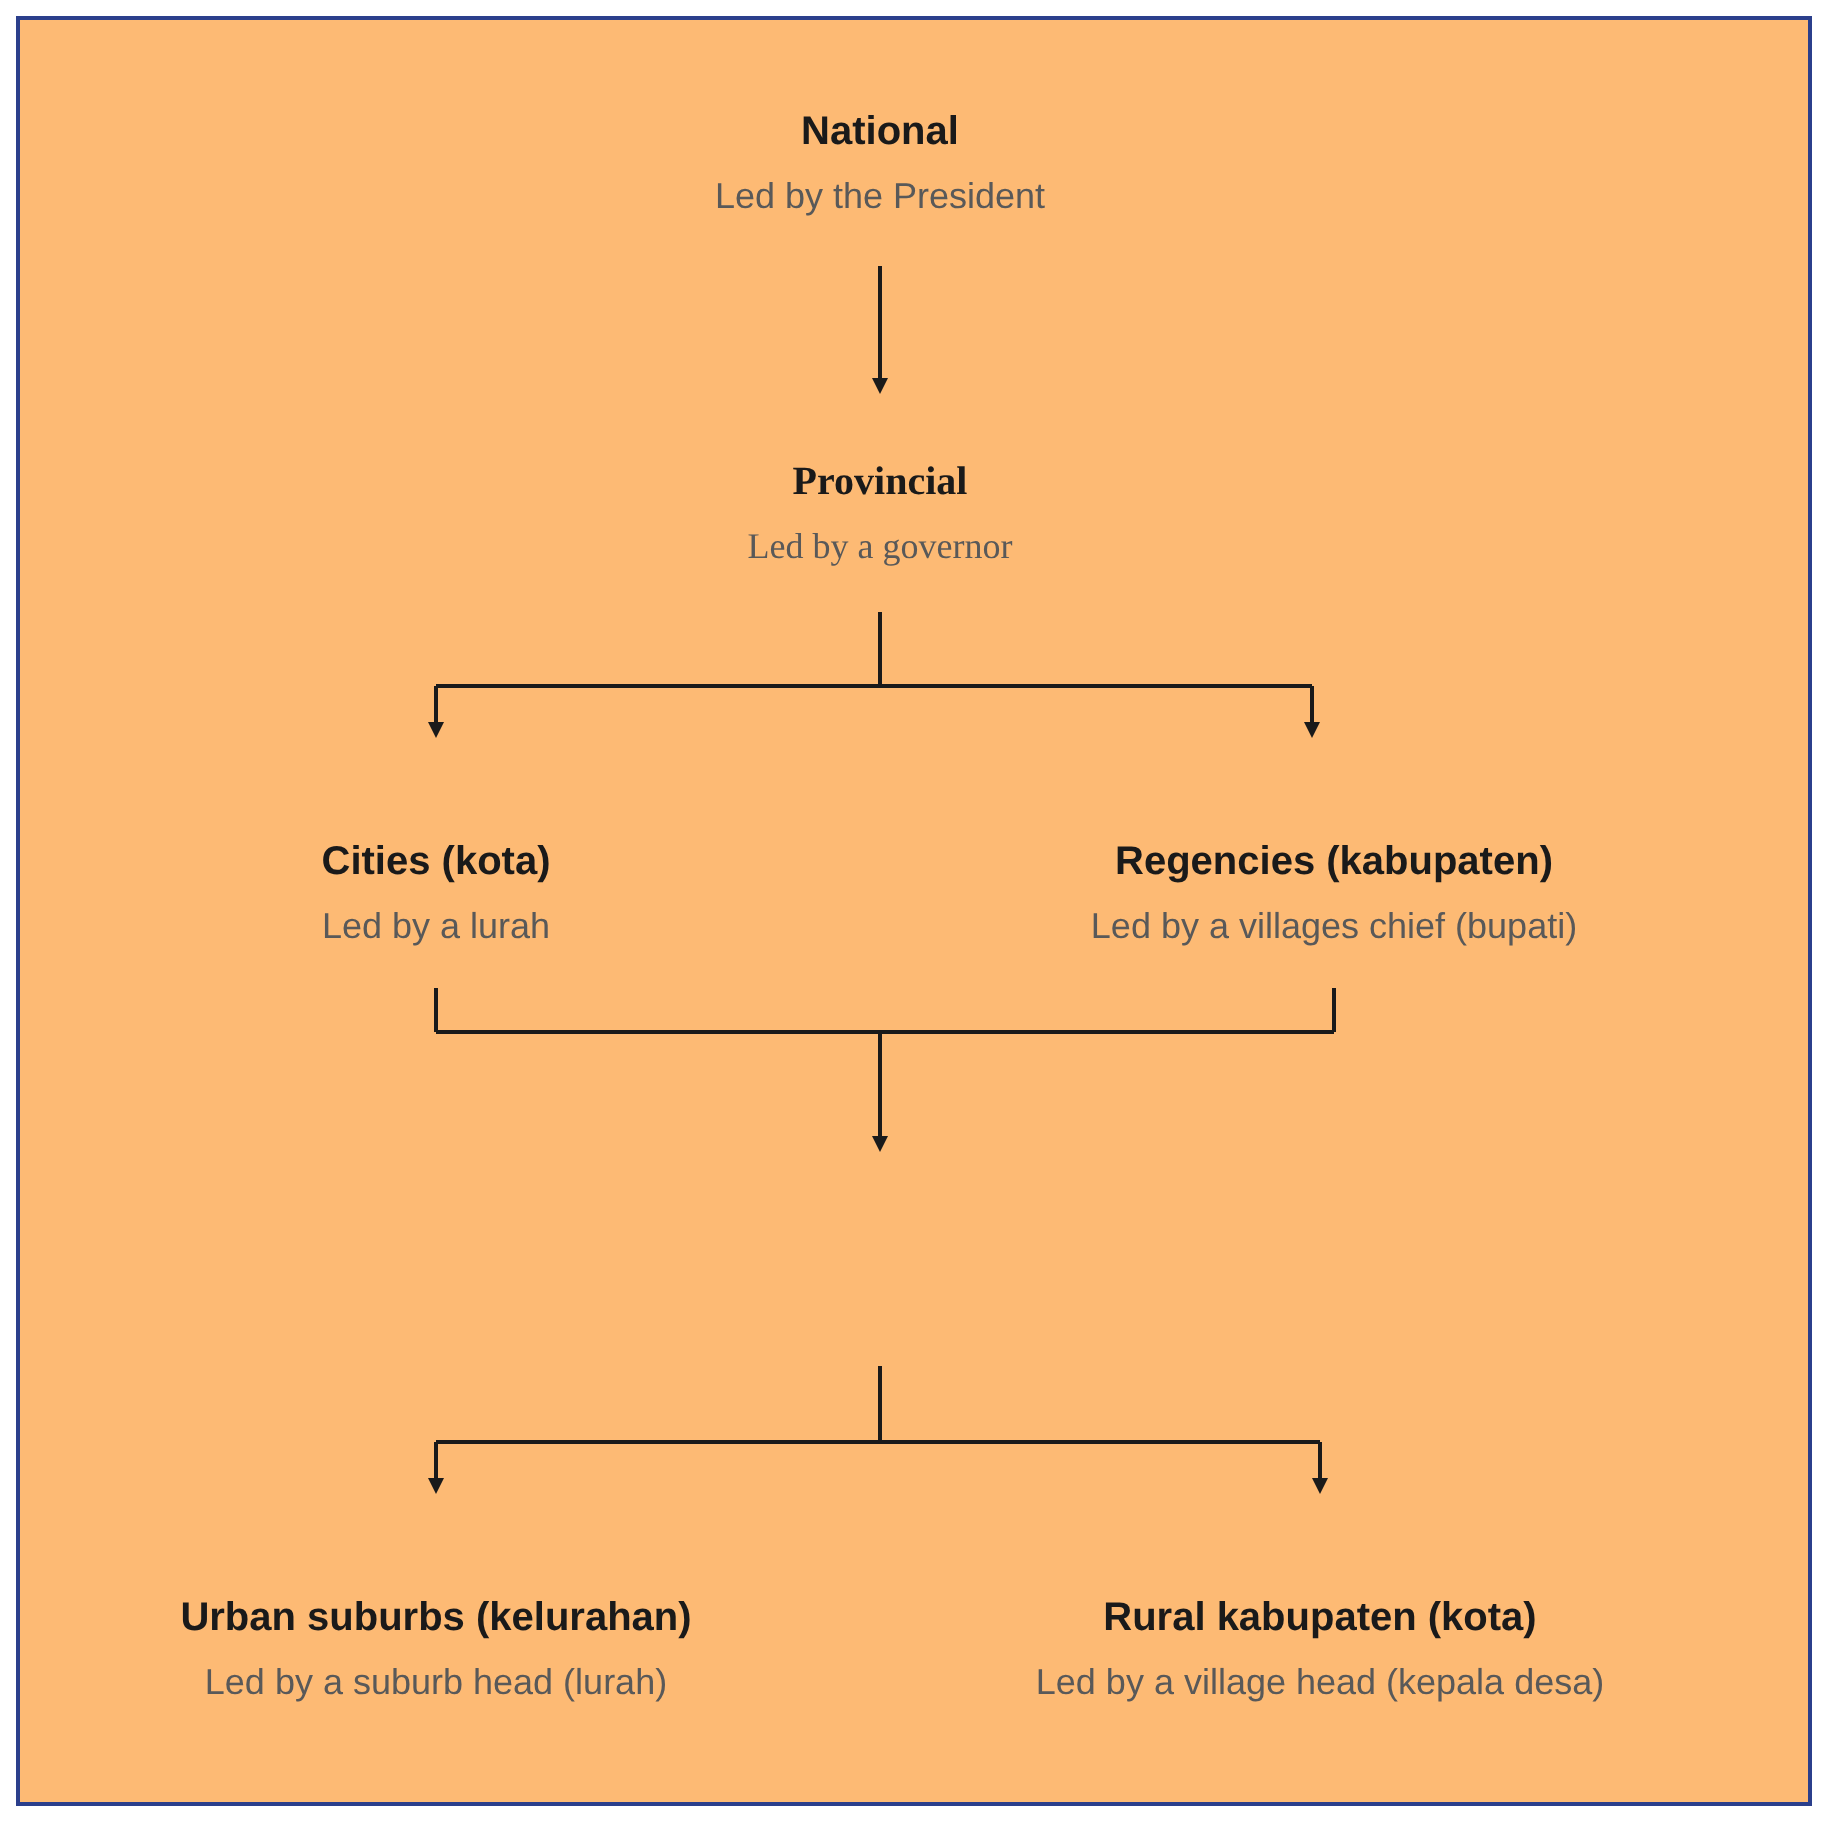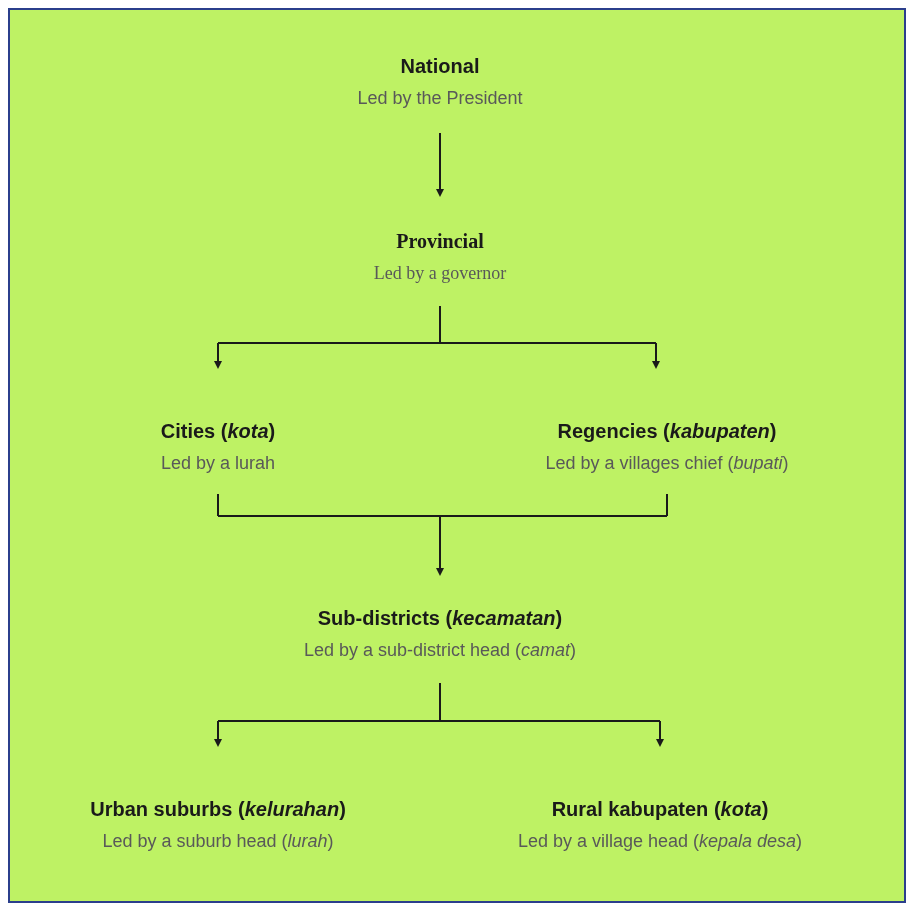--- a/index.html
+++ b/index.html
@@ -13,21 +13,21 @@
     font-family: "Liberation Sans", sans-serif;
     overflow: hidden;
   }
   #diagram-frame {
     position: absolute;
     left: 8px;
     top: 8px;
     width: 898px;
     height: 895px;
     border: 2px solid #2b3f8c;
-    background: #bef264;
+    background: #fdba74;
     box-sizing: border-box;
   }
   .canvas {
     position: absolute;
     left: 0;
     top: 0;
     width: 100%;
     height: 100%;
   }
   .node {
@@ -42,21 +42,20 @@
     color: #1a1a1a;
     line-height: 28px;
   }
   .node .subtitle {
     font-size: 18px;
     color: #595959;
     line-height: 28px;
     margin-top: 4px;
   }
   .it {
-    font-style: italic;
     margin-top: 16px;
   }
   svg.connectors {
     position: absolute;
     left: 0;
     top: 0;
     width: 898px;
     height: 895px;
     pointer-events: none;
   }
@@ -111,24 +110,20 @@
     <div class="node" style="left:208px; top:407px;">
       <div class="title"><span>Cities (</span><span class="it">kota</span><span>)</span></div>
       <div class="subtitle">Led by a lurah</div>
     </div>
 
     <div class="node" style="left:657px; top:407px;">
       <div class="title"><span>Regencies (</span><span class="it">kabupaten</span><span>)</span></div>
       <div class="subtitle"><span>Led by a villages chief (</span><span class="it">bupati</span><span>)</span></div>
     </div>
 
-    <div class="node" style="left:430px; top:594px;">
-      <div class="title"><span>Sub-districts (</span><span class="it">kecamatan</span><span>)</span></div>
-      <div class="subtitle"><span>Led by a sub-district head (</span><span class="it">camat</span><span>)</span></div>
-    </div>
 
     <div class="node" style="left:208px; top:785px;">
       <div class="title"><span>Urban suburbs (</span><span class="it">kelurahan</span><span>)</span></div>
       <div class="subtitle"><span>Led by a suburb head (</span><span class="it">lurah</span><span>)</span></div>
     </div>
 
     <div class="node" style="left:650px; top:785px;">
       <div class="title"><span>Rural kabupaten (</span><span class="it">kota</span><span>)</span></div>
       <div class="subtitle"><span>Led by a village head (</span><span class="it">kepala desa</span><span>)</span></div>
     </div>

